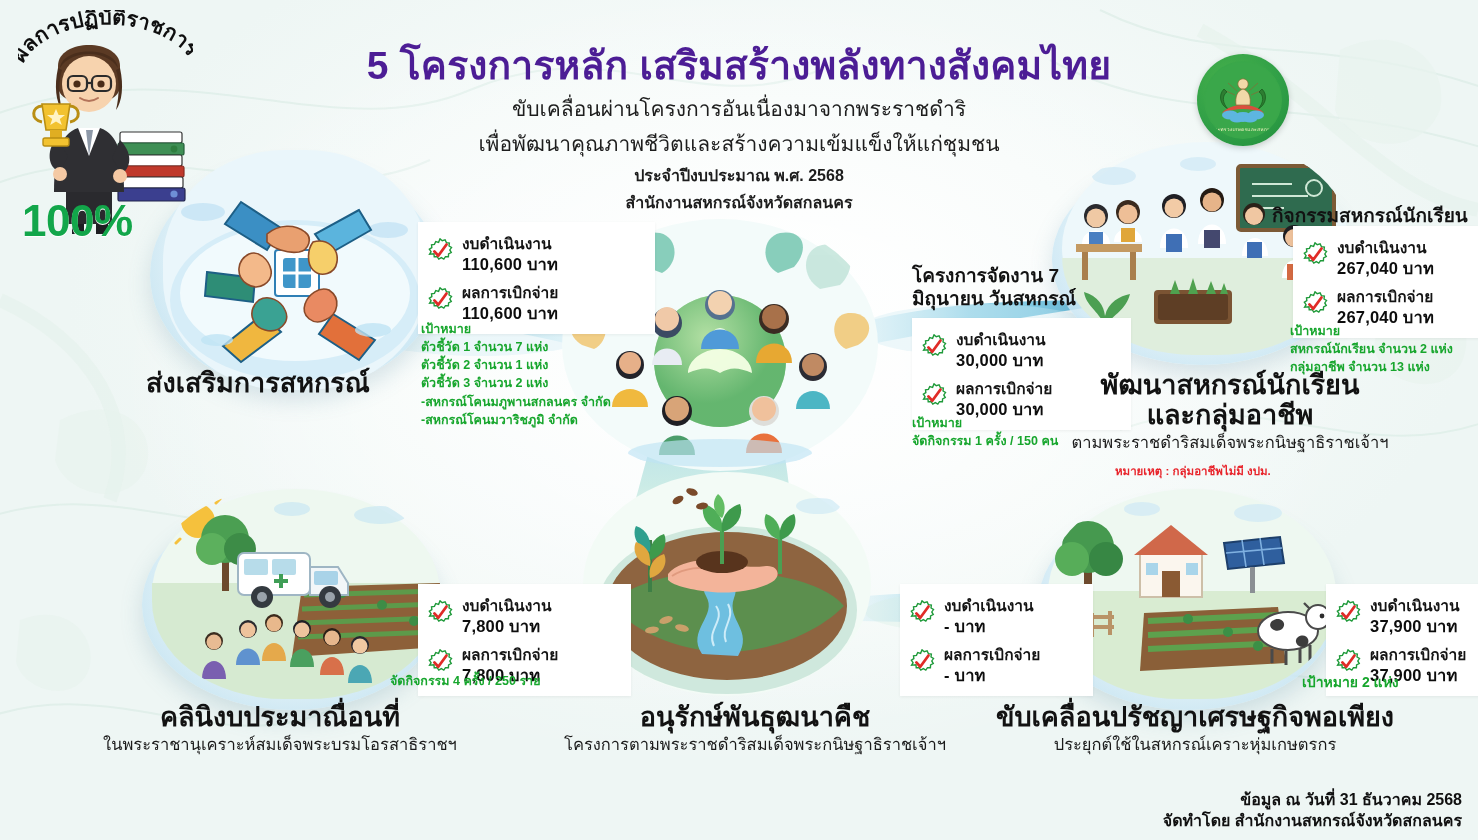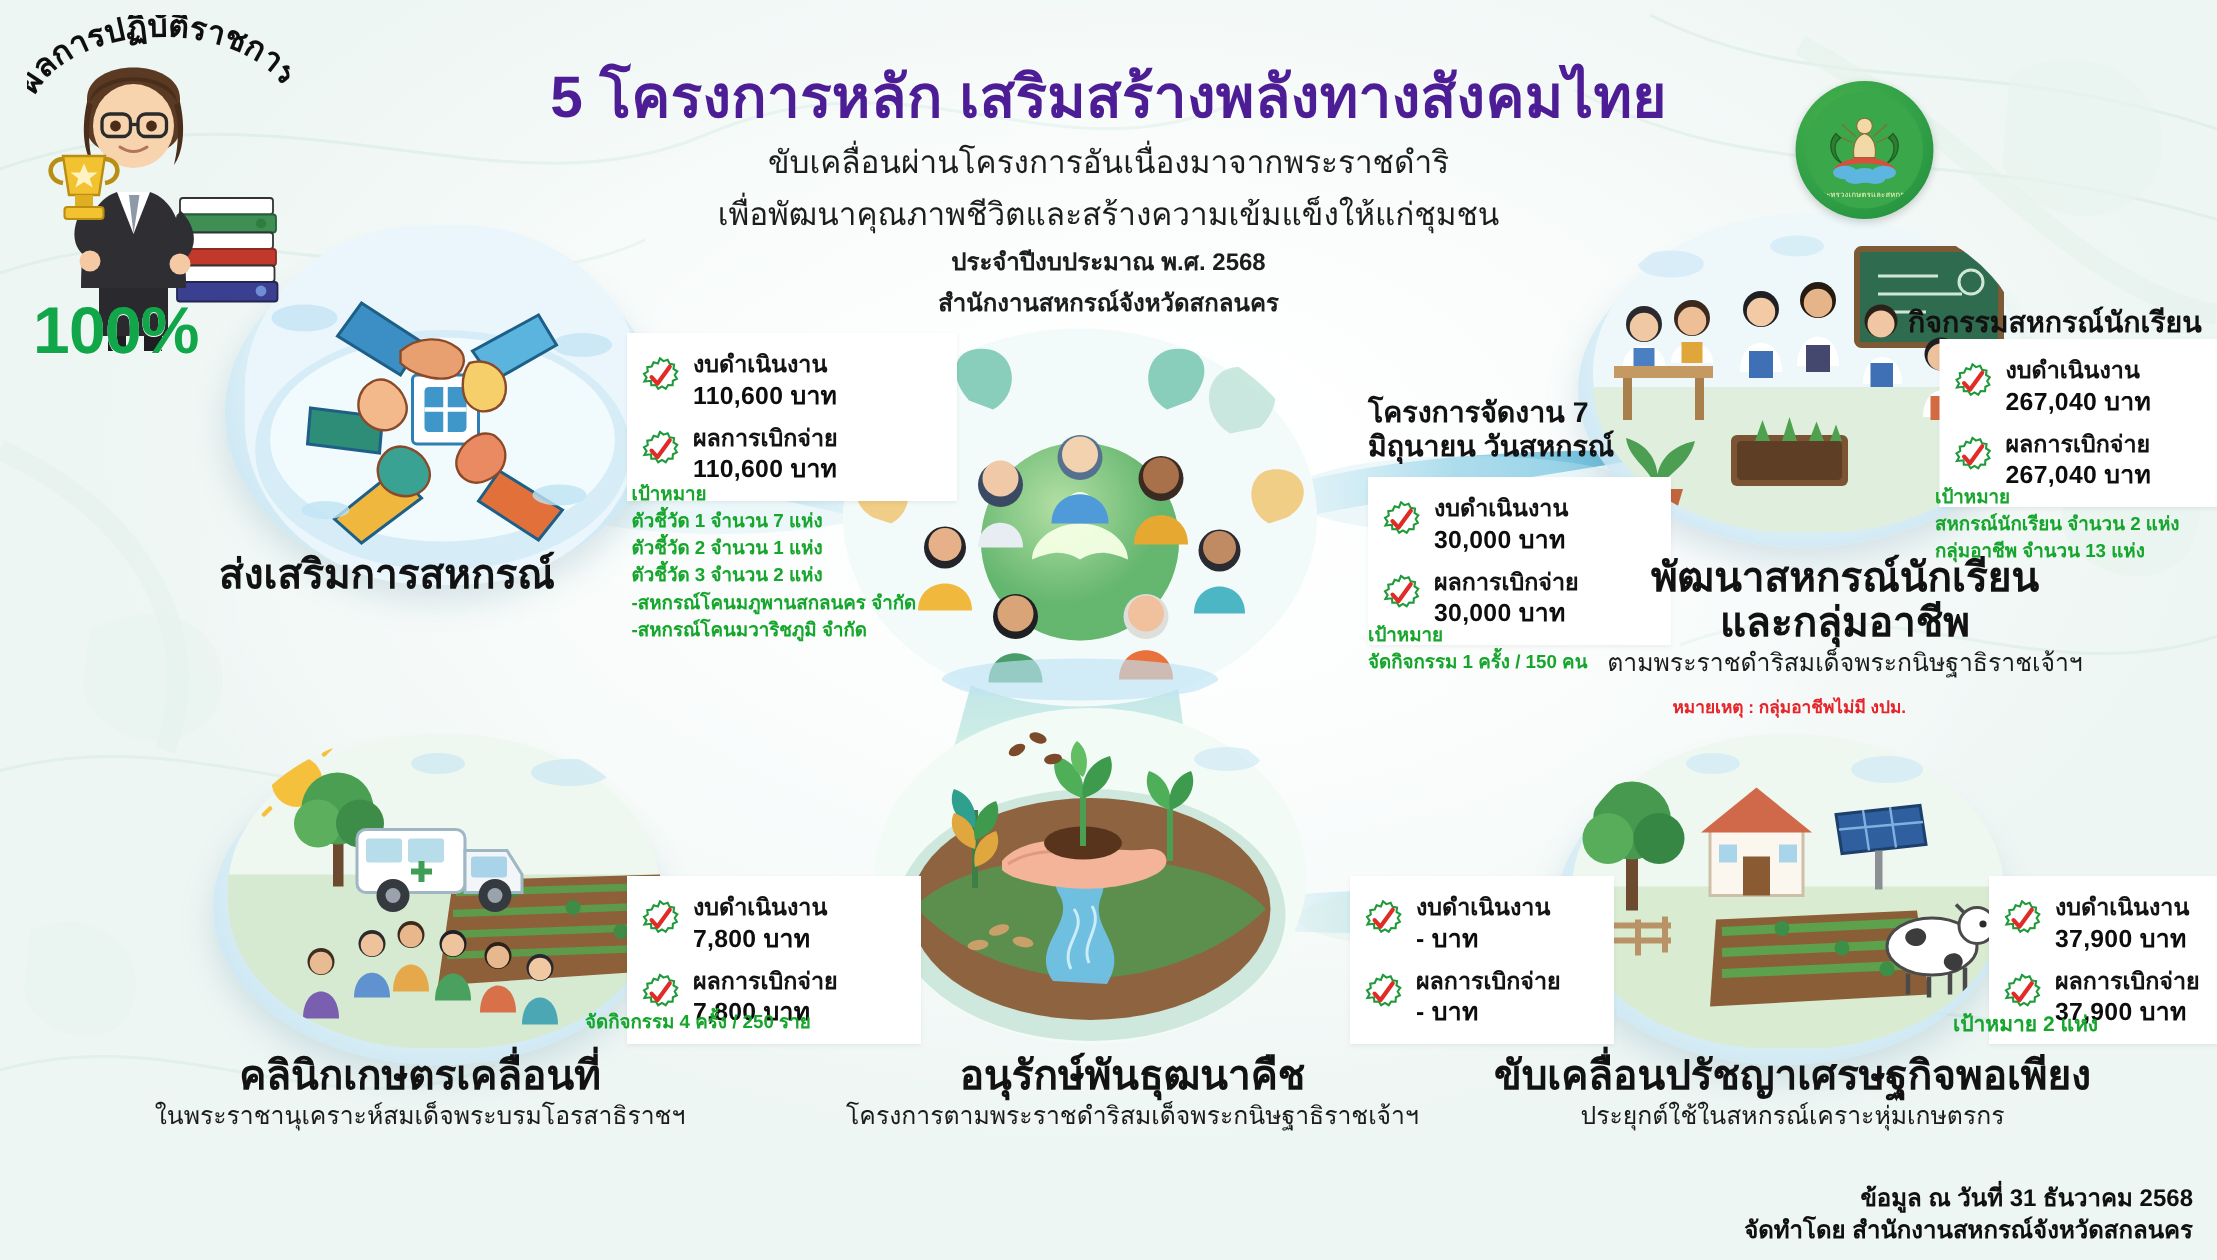--- a/index.html
+++ b/index.html
@@ -68,21 +68,21 @@
     z-index:9;
   }
 
   
   .connectors{position:absolute;inset:0;z-index:8;}
 
   
   .card{
     position:absolute;background:#ffffff;z-index:22;
     box-shadow:0 1px 3px rgba(0,0,0,.06);
-    padding:9px 11px 9px 9px;
+    padding:9px 28px 9px 9px;
   }
   .row{display:flex;align-items:flex-start;gap:9px;margin:4px 0 10px 0;}
   .row:last-child{margin-bottom:2px;}
   .seal-check{flex:0 0 auto;width:26px;height:26px;margin-top:3px;}
   .row-txt{line-height:1.22;}
   .row-label{font-size:15.5px;color:#141414;font-weight:bold;}
   .row-value{font-size:16.5px;color:#0d0d0d;font-weight:bold;letter-spacing:.2px;}
 
   .goal{color:#17a62d;font-weight:bold;font-size:12.5px;line-height:1.45;z-index:24;position:absolute;}
   .goal .ln{white-space:nowrap;}
@@ -656,21 +656,21 @@
       <div class="row-txt">
         <div class="row-label">ผลการเบิกจ่าย</div>
         <div class="row-value">7,800  บาท</div>
       </div>
     </div>
   </div>
   <div class="goal" style="left:390px;top:672px;">
     <div class="ln">จัดกิจกรรม 4 ครั้ง / 250 ราย</div>
   </div>
   <div class="sec-title" style="left:80px;top:702px;width:400px;">
-    <div class="t1">คลินิกเกษตรเคลื่อนที่</div>
+    <div class="t1">คลินิงบประมาณื่อนที่</div>
     <div class="t2">ในพระราชานุเคราะห์สมเด็จพระบรมโอรสาธิราชฯ</div>
   </div>
 
   <div class="disc" style="left:582px;top:470px;width:290px;height:228px;border-radius:46%;">
     <svg class="ill" viewBox="0 0 290 228">
       <ellipse cx="145" cy="114" rx="144" ry="112" fill="#f3fbf6"></ellipse>
       <ellipse cx="145" cy="140" rx="130" ry="84" fill="#cfe8dd"></ellipse>
       <ellipse cx="145" cy="136" rx="120" ry="74" fill="#8e6440"></ellipse>
 
       <path d="M28 134 C60 104 120 100 145 104 C180 100 240 110 262 136 C230 168 180 182 145 182 C104 182 56 166 28 134 Z" fill="#5c8f4e"></path>

